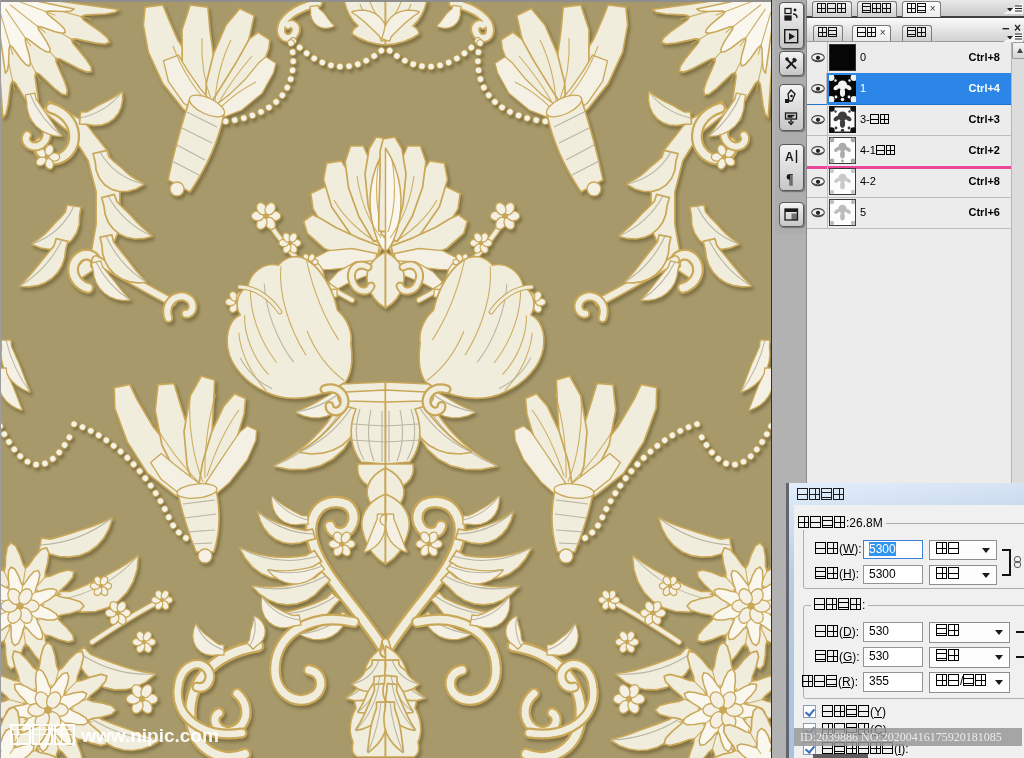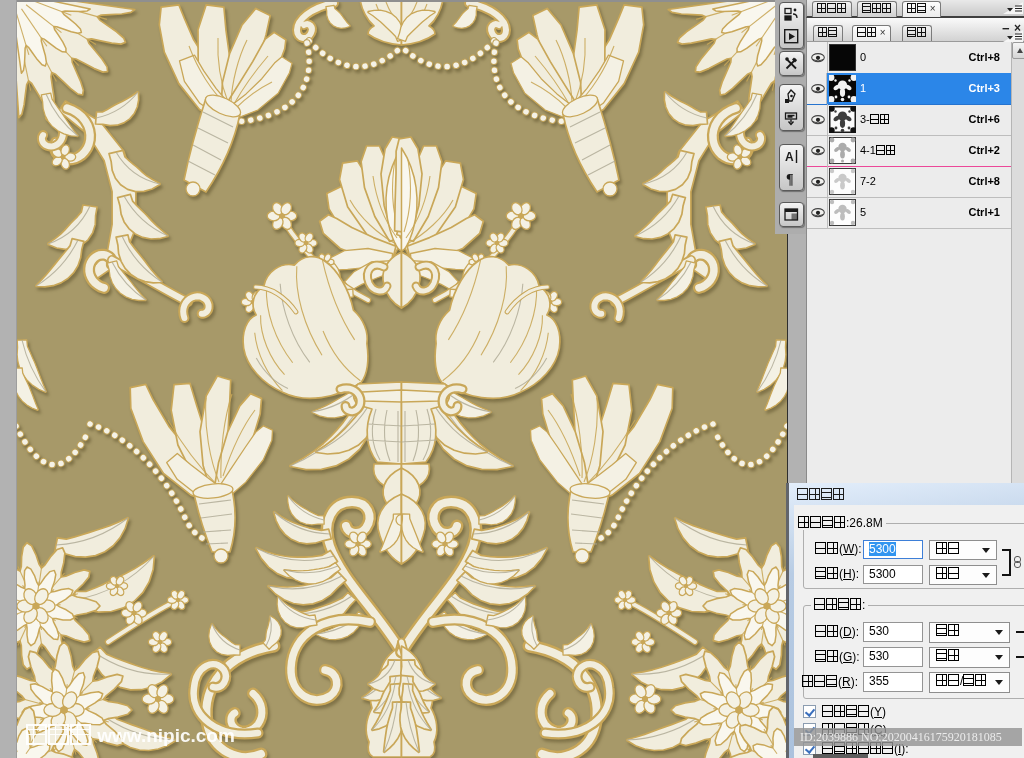--- a/index.html
+++ b/index.html
@@ -31,21 +31,21 @@
 .dlabel{position:absolute;font-size:12px;color:#000;white-space:nowrap;}
 .dinput{position:absolute;background:#fff;border:1px solid #949494;font-size:12px;color:#000;padding:1px 0 0 5px;box-sizing:border-box;}
 .dcombo{position:absolute;background:#fdfdfd;border:1px solid #8e8e8e;font-size:12px;color:#000;padding:1px 0 0 6px;box-sizing:border-box;}
 .darr{position:absolute;right:6px;top:7px;width:0;height:0;border:4px solid transparent;border-top:5px solid #1a1a1a;}
 .chk{position:absolute;width:13px;height:13px;background:#fff;border:1px solid #8b9cb0;box-sizing:border-box;}
 .chk::after{content:"";position:absolute;left:2.5px;top:1px;width:4px;height:7px;border:solid #3a6fbd;border-width:0 2px 2px 0;transform:rotate(40deg);}
 </style></head>
 <body>
 <div id="stage">
 
-  <div class="abs" id="canvaswrap" style="left:16px;top:0;width:771px;height:758px;background:#a79969;border-right:1px solid #2e2e2e;">
+  <div class="abs" id="canvaswrap" style="left:0;top:0;width:771px;height:758px;background:#a79969;border-right:1px solid #2e2e2e;">
     <svg width="771" height="758" viewBox="0 0 771 758" id="damask">
         <rect width="771" height="758" fill="#a79969"></rect>
 <style>
 .lf{fill:#f1eddd;stroke:#c9a758;stroke-width:1.7;stroke-linejoin:round}
 .lf2{fill:#f4f1e4;stroke:#c9a758;stroke-width:1.3;stroke-linejoin:round}
 .wh{fill:#f9f7ee;stroke:#c9a758;stroke-width:1.5;stroke-linejoin:round}
 .vein{fill:none;stroke:#b0ab97;stroke-width:1.1;opacity:.85}
 .gvein{fill:none;stroke:#c9a758;stroke-width:1.1;opacity:.9}
 .sg{fill:none;stroke:#c9a758;stroke-linecap:round}
 .sc{fill:none;stroke:#f1eddd;stroke-linecap:round}
@@ -536,21 +536,21 @@
               <circle cx="2" cy="24.5" r="3.4"></circle>
               <circle cx="25" cy="24.5" r="3.4"></circle>
               <circle cx="7" cy="22" r="1.4"></circle>
               <circle cx="20" cy="22" r="1.4"></circle>
               <circle cx="13.5" cy="24.5" r="1.8"></circle>
               <circle cx="6.5" cy="5.5" r="1.2"></circle>
               <circle cx="20.5" cy="5.5" r="1.2"></circle>
             </g>
           </svg>
         <div class="rlabel" style="color:#fff;">1</div>
-          <div class="rkey" style="color:#fff;">Ctrl+3</div>
+          <div class="rkey" style="color:#fff;">Ctrl+4</div>
       </div>
 
       <div class="abs" style="left:0;top:86px;width:204px;height:31px;border-bottom:1px solid #bdbdbd;">
         <div class="eyesep"></div>
         <svg class="abs" style="left:4px;top:11px;" width="14" height="10">
             <ellipse cx="7" cy="4.6" rx="6.3" ry="4" fill="#f0f0ee" stroke="#444" stroke-width="1.1"></ellipse>
             <circle cx="7" cy="4.8" r="2.1" fill="#222"></circle>
             <path d="M1.5,6.5 Q7,9.5 12.5,6.5" fill="none" stroke="#444" stroke-width="1"></path>
           </svg>
         <svg class="thumb" width="27" height="27">
@@ -568,24 +568,24 @@
               <circle cx="20.5" cy="5.5" r="1.2"></circle>
             </g>
             <g fill="#111">
               <circle cx="2.5" cy="2.5" r="3.2"></circle>
               <circle cx="24.5" cy="2.5" r="3.2"></circle>
               <circle cx="2.5" cy="24.5" r="3.2"></circle>
               <circle cx="24.5" cy="24.5" r="3.2"></circle>
             </g>
           </svg>
         <div class="rlabel">3-<span class="cj"></span><span class="cj v"></span></div>
-          <div class="rkey">Ctrl+6</div>
+          <div class="rkey">Ctrl+3</div>
       </div>
 
-      <div class="abs" style="left:0;top:117px;width:204px;height:31px;border-bottom:1px solid #ec4899;">
+      <div class="abs" style="left:0;top:117px;width:204px;height:31px;border-bottom:3px solid #ec4899;">
         <div class="eyesep"></div>
         <svg class="abs" style="left:4px;top:11px;" width="14" height="10">
             <ellipse cx="7" cy="4.6" rx="6.3" ry="4" fill="#f0f0ee" stroke="#444" stroke-width="1.1"></ellipse>
             <circle cx="7" cy="4.8" r="2.1" fill="#222"></circle>
             <path d="M1.5,6.5 Q7,9.5 12.5,6.5" fill="none" stroke="#444" stroke-width="1"></path>
           </svg>
         <svg class="thumb" width="27" height="27">
             <rect width="27" height="27" fill="#fdfdfd"></rect>
             <rect x="0.5" y="0.5" width="26" height="26" fill="none" stroke="#3a3a3a"></rect>
             <g fill="#ababab">
@@ -618,21 +618,21 @@
               <circle cx="13.5" cy="10" r="4.2"></circle>
               <ellipse cx="13.5" cy="17.5" rx="2.4" ry="4"></ellipse>
               <ellipse cx="7.8" cy="12.5" rx="3" ry="1.9" transform="rotate(-35 7.8 12.5)"></ellipse>
               <ellipse cx="19.2" cy="12.5" rx="3" ry="1.9" transform="rotate(35 19.2 12.5)"></ellipse>
               <circle cx="3" cy="3" r="2.2"></circle>
               <circle cx="24" cy="3" r="2.2"></circle>
               <circle cx="3" cy="24" r="2.2"></circle>
               <circle cx="24" cy="24" r="2.2"></circle>
             </g>
           </svg>
-        <div class="rlabel">7-2</div>
+        <div class="rlabel">4-2</div>
           <div class="rkey">Ctrl+8</div>
       </div>
 
       <div class="abs" style="left:0;top:179px;width:204px;height:31px;border-bottom:1px solid #bdbdbd;">
         <div class="eyesep"></div>
         <svg class="abs" style="left:4px;top:11px;" width="14" height="10">
             <ellipse cx="7" cy="4.6" rx="6.3" ry="4" fill="#f0f0ee" stroke="#444" stroke-width="1.1"></ellipse>
             <circle cx="7" cy="4.8" r="2.1" fill="#222"></circle>
             <path d="M1.5,6.5 Q7,9.5 12.5,6.5" fill="none" stroke="#444" stroke-width="1"></path>
           </svg>
@@ -644,21 +644,21 @@
               <ellipse cx="13.5" cy="17.5" rx="2.4" ry="4"></ellipse>
               <ellipse cx="7.8" cy="12.5" rx="3" ry="1.9" transform="rotate(-35 7.8 12.5)"></ellipse>
               <ellipse cx="19.2" cy="12.5" rx="3" ry="1.9" transform="rotate(35 19.2 12.5)"></ellipse>
               <circle cx="3" cy="3" r="2.2"></circle>
               <circle cx="24" cy="3" r="2.2"></circle>
               <circle cx="3" cy="24" r="2.2"></circle>
               <circle cx="24" cy="24" r="2.2"></circle>
             </g>
           </svg>
         <div class="rlabel">5</div>
-          <div class="rkey">Ctrl+1</div>
+          <div class="rkey">Ctrl+6</div>
       </div>
     </div>
 
     <div class="abs" style="left:204px;top:24px;width:14px;height:442px;background:#dcdcdc;border-left:1px solid #b5b5b5;">
       <div class="abs" style="left:0;top:0;width:13px;height:15px;background:linear-gradient(#f5f5f5,#d5d5d5);border:1px solid #9a9a9a;border-radius:2px;">
         <div style="width:0;height:0;border:3.5px solid transparent;border-bottom:5px solid #444;margin:2px auto 0;"></div>
       </div>
     </div>
   </div>
 

